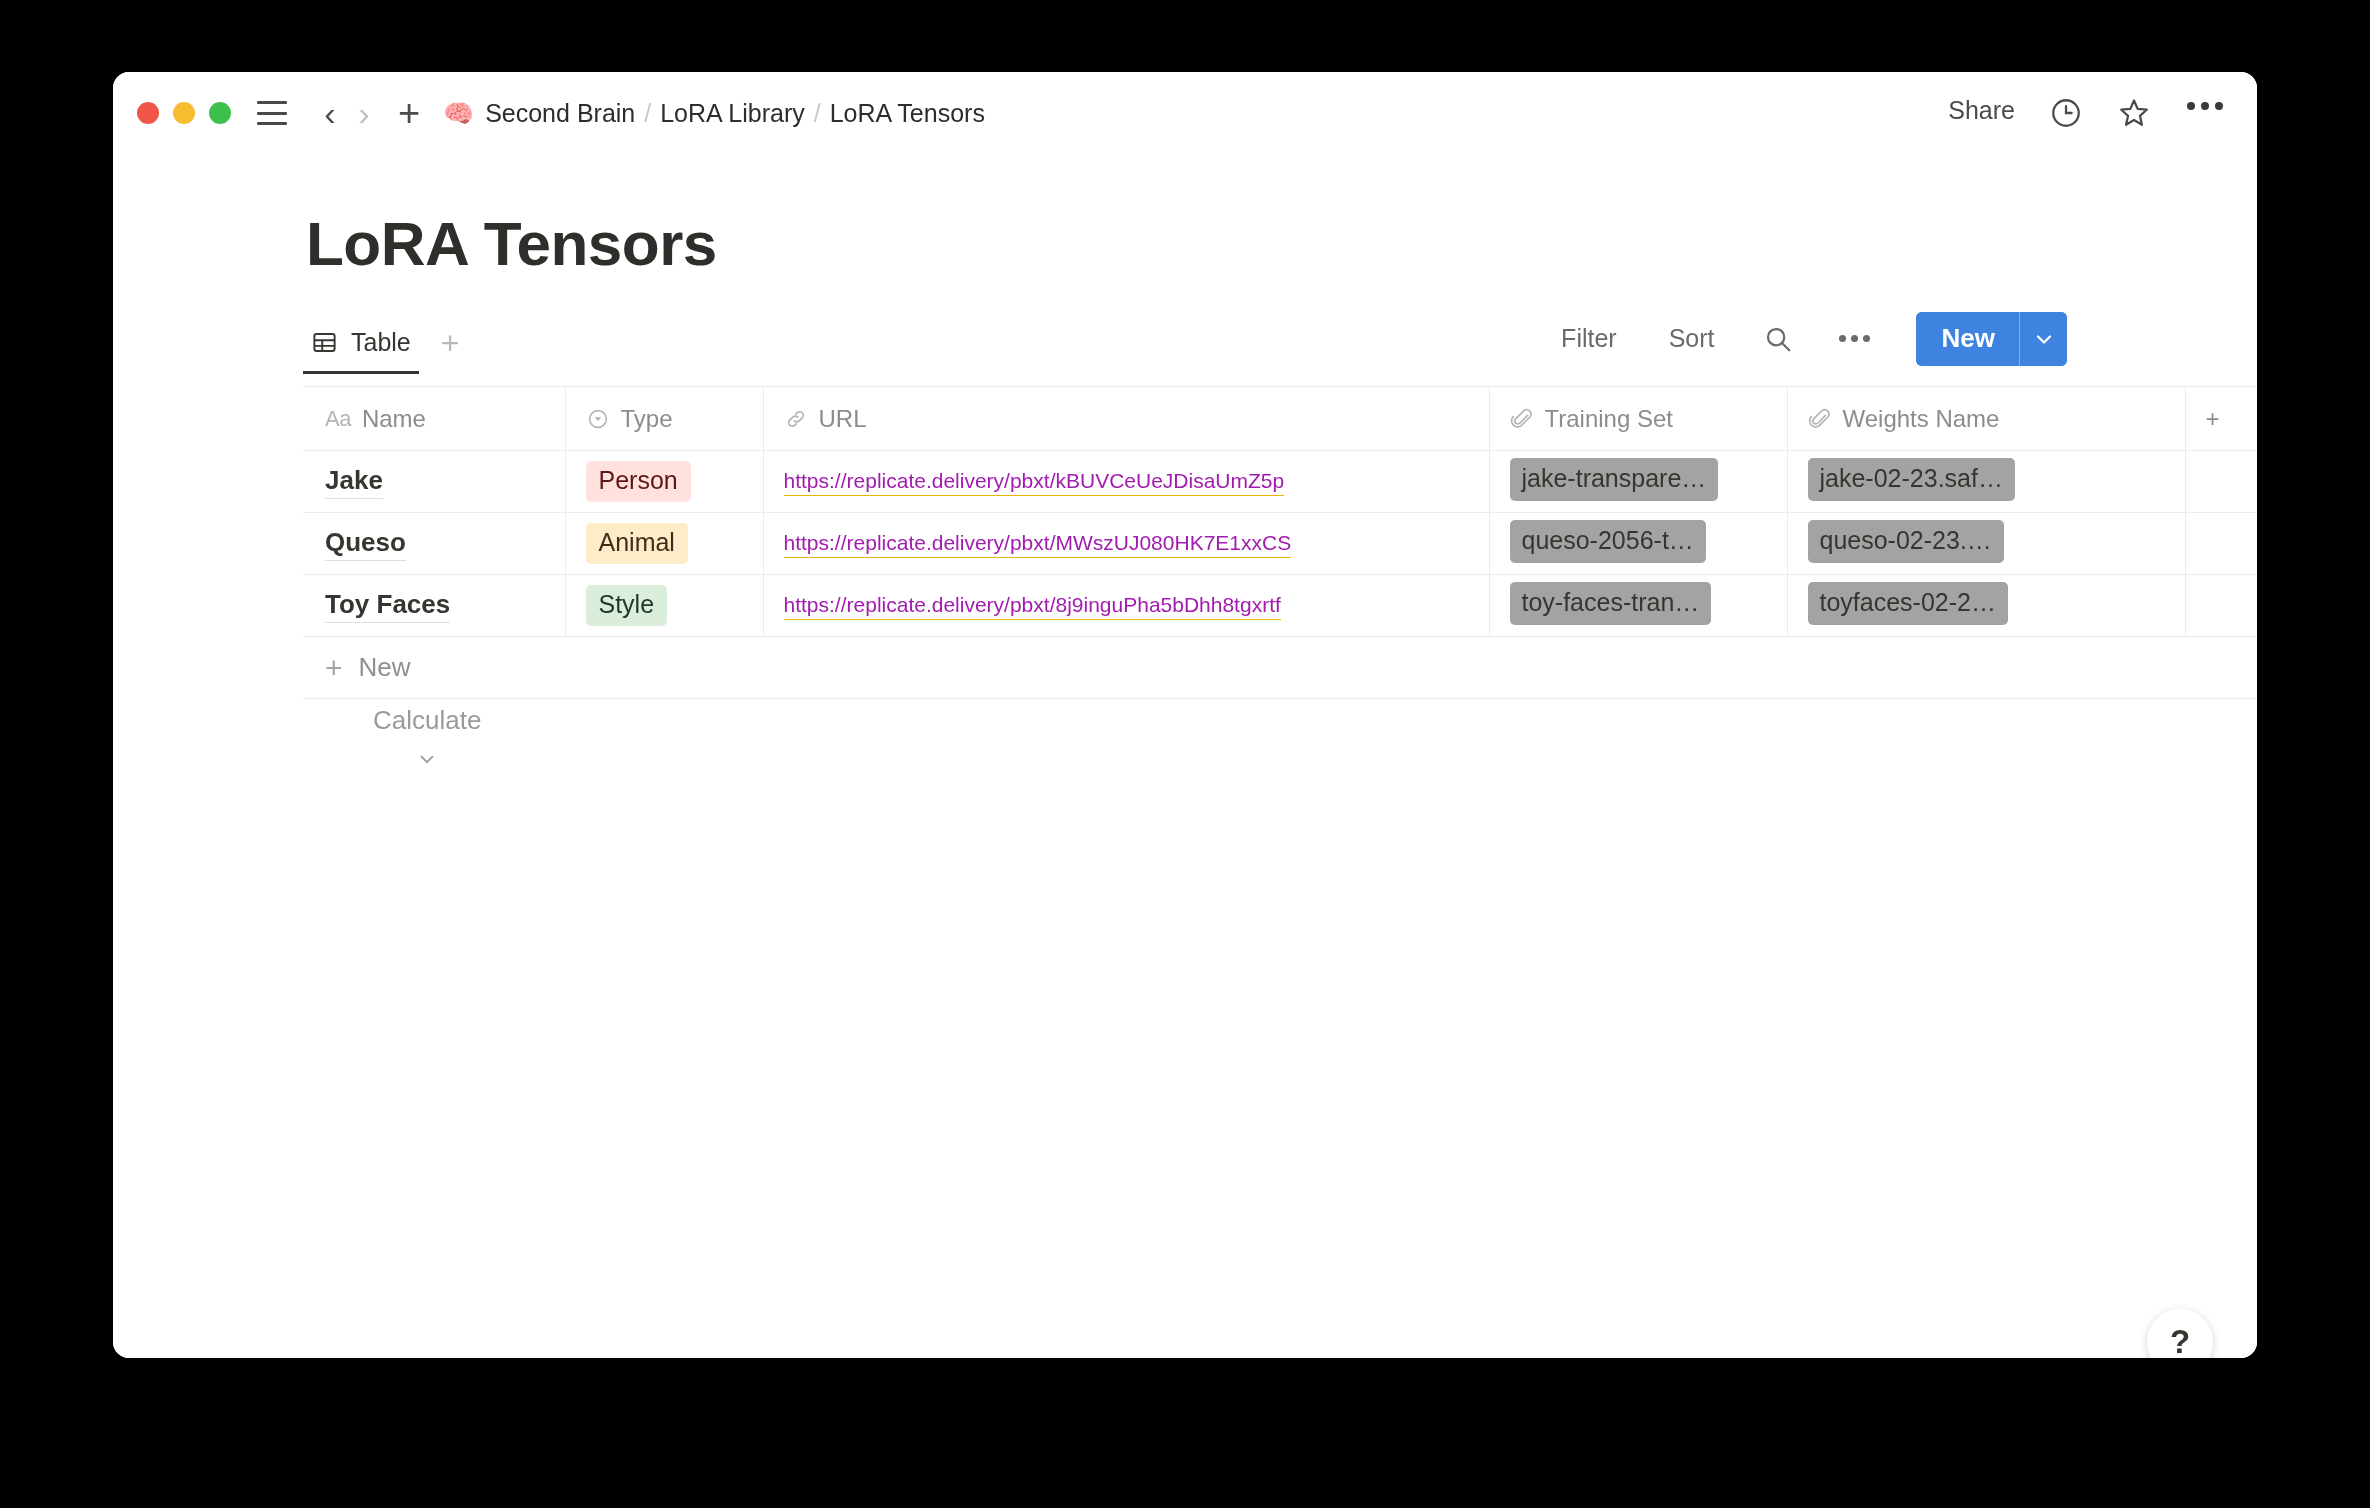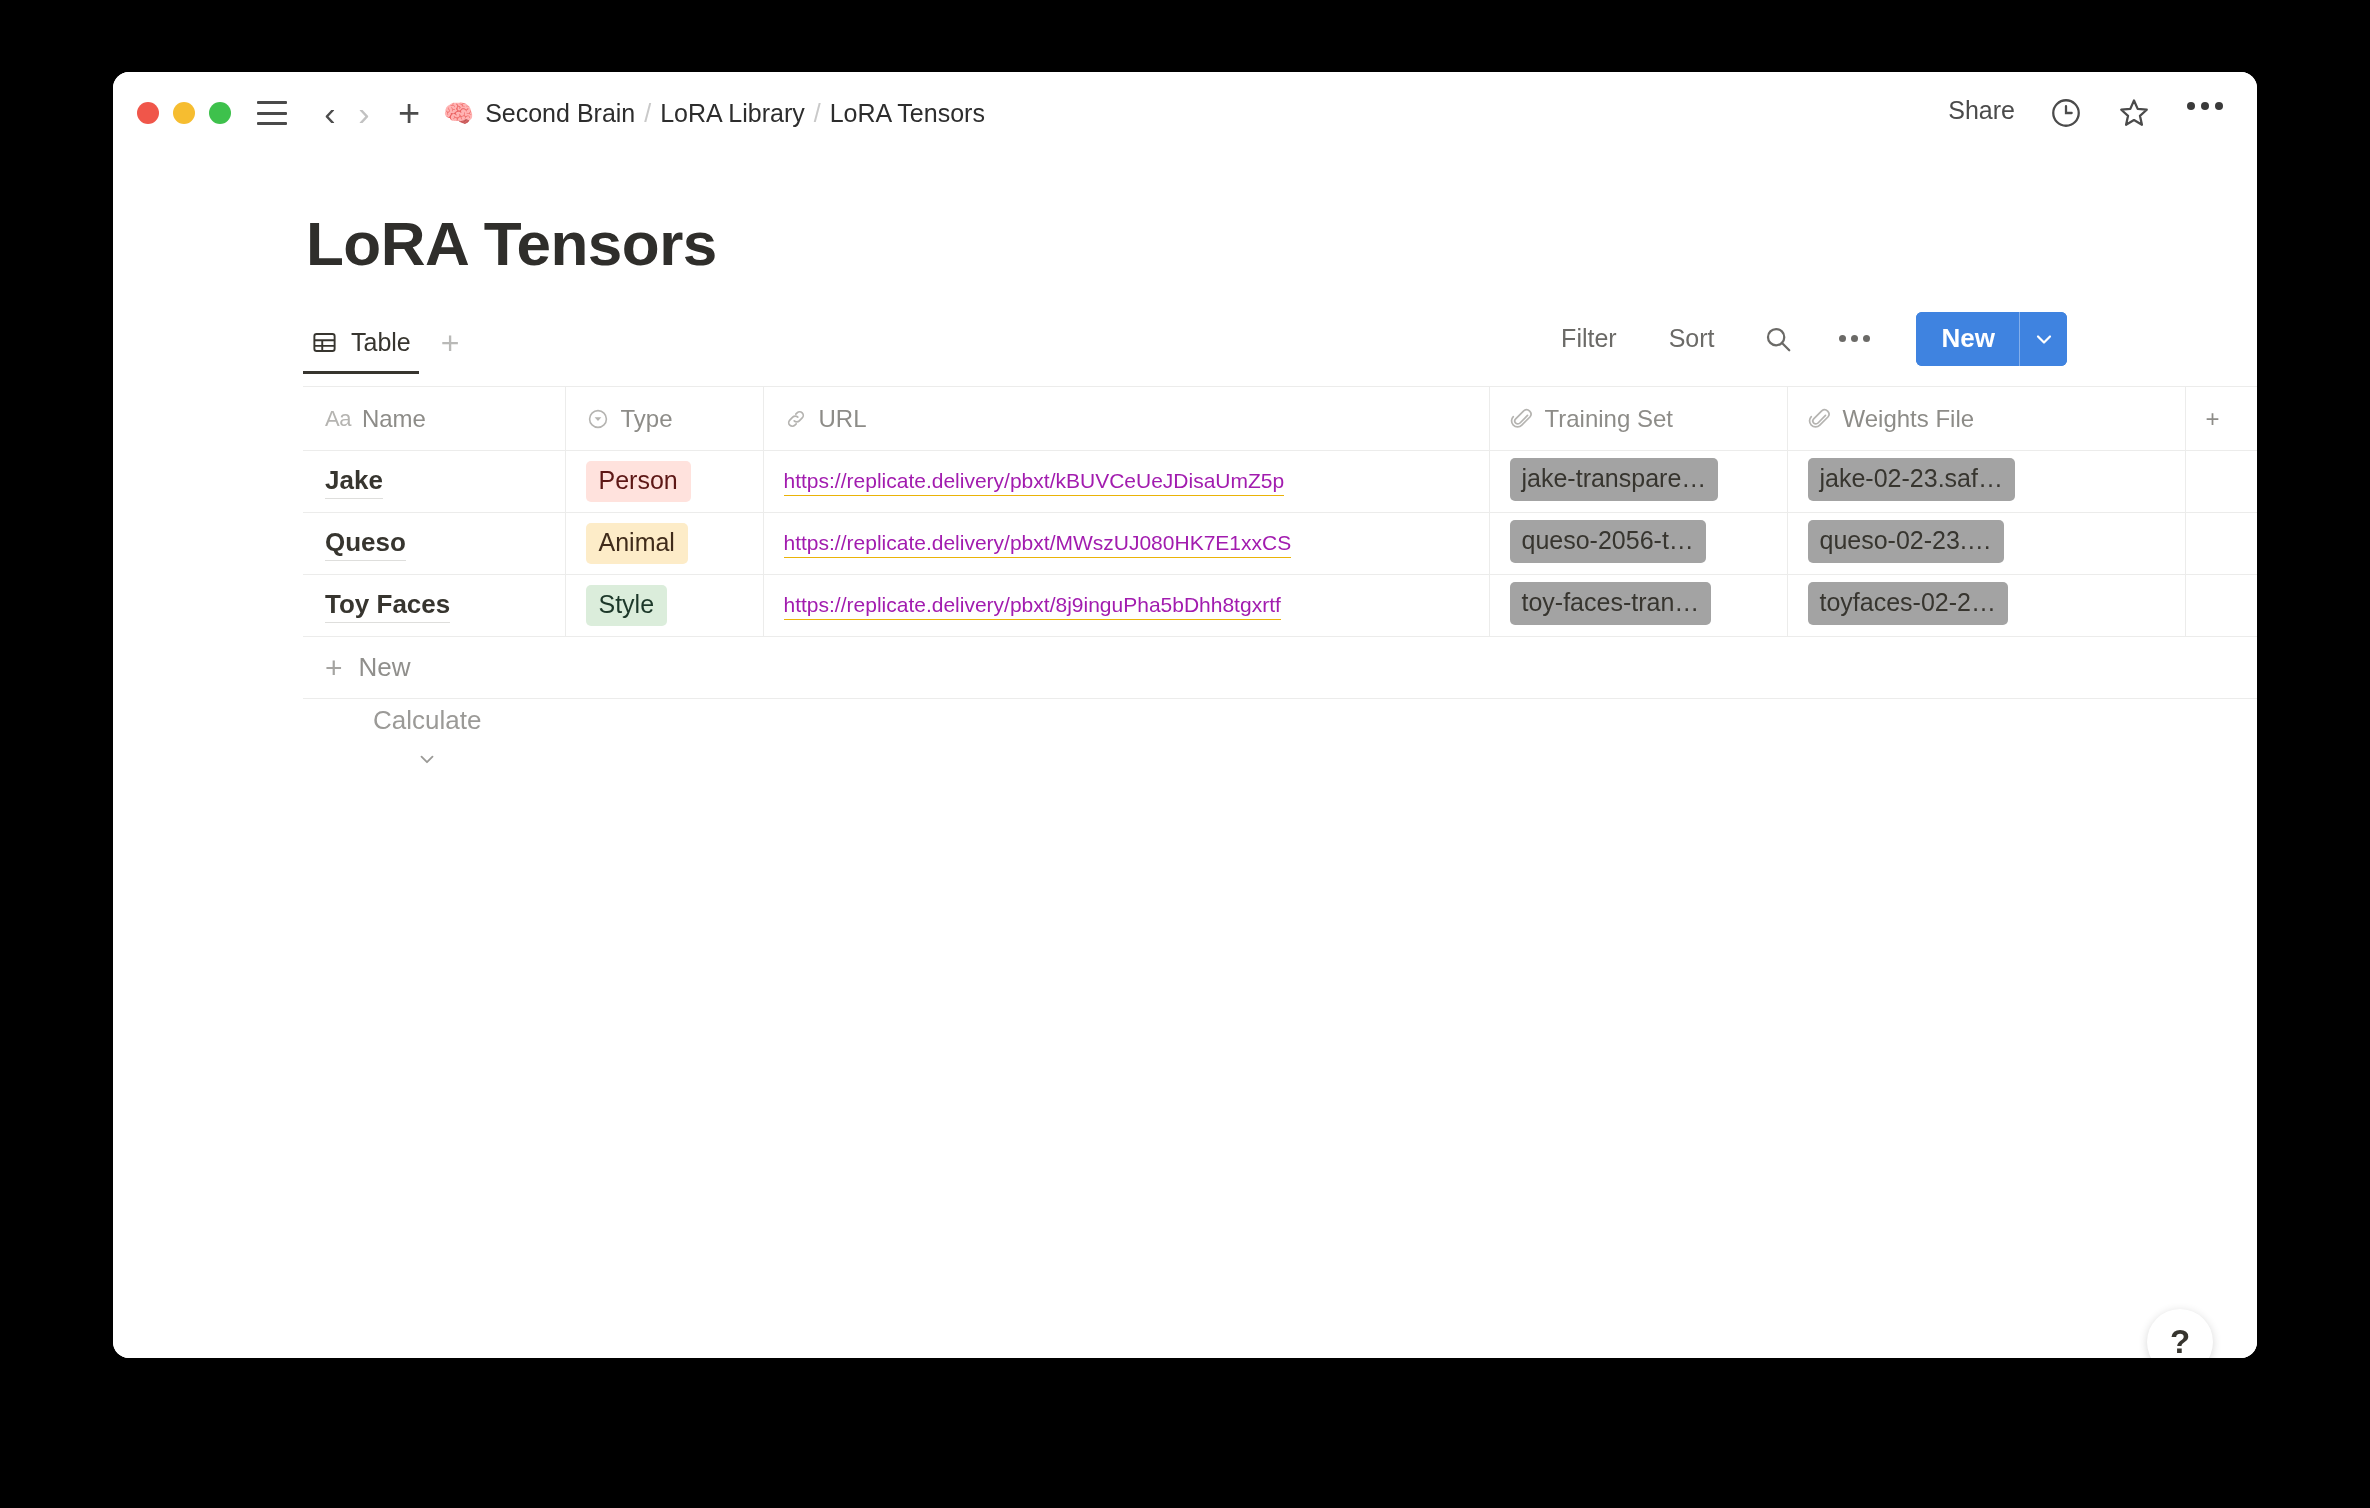--- a/index.html
+++ b/index.html
@@ -501,21 +501,21 @@
                     <path d="M17.5 8.4 L10 16a3 3 0 0 1-4.3-4.2l8-8a4.4 4.4 0 0 1 6.2 6.2l-8.1 8.1a6 6 0 0 1-8.5-8.5" stroke-linecap="round" stroke-linejoin="round"></path>
                   </svg>
                   <span>Training Set</span>
                 </span>
               </th>
               <th>
                 <span class="th-inner">
                   <svg width="24" height="24" viewBox="0 0 24 24" fill="none" stroke="#b5b4b1" stroke-width="1.7">
                     <path d="M17.5 8.4 L10 16a3 3 0 0 1-4.3-4.2l8-8a4.4 4.4 0 0 1 6.2 6.2l-8.1 8.1a6 6 0 0 1-8.5-8.5" stroke-linecap="round" stroke-linejoin="round"></path>
                   </svg>
-                  <span>Weights File</span>
+                  <span>Weights Name</span>
                 </span>
               </th>
               <th class="add-col-head">+</th>
             </tr>
           </thead>
           <tbody>
 
             <tr>
               <td>
                 <span class="cell-name">Jake</span>

